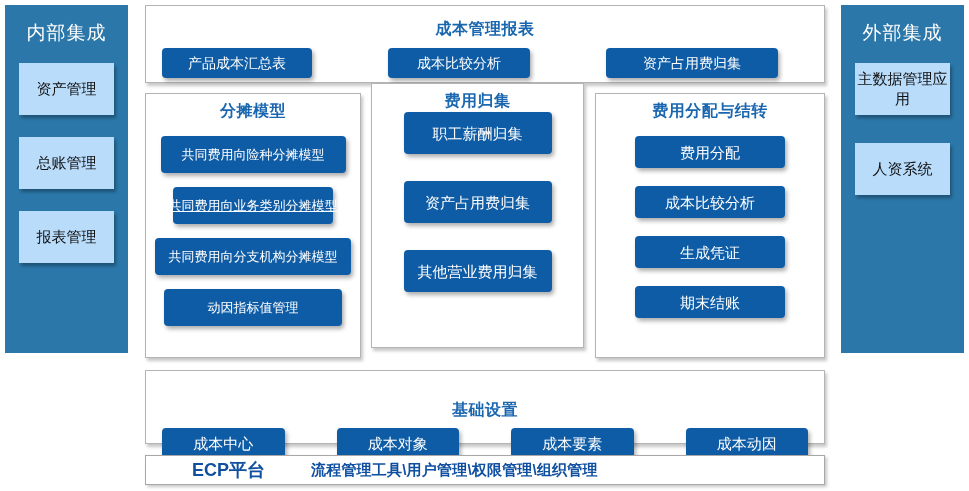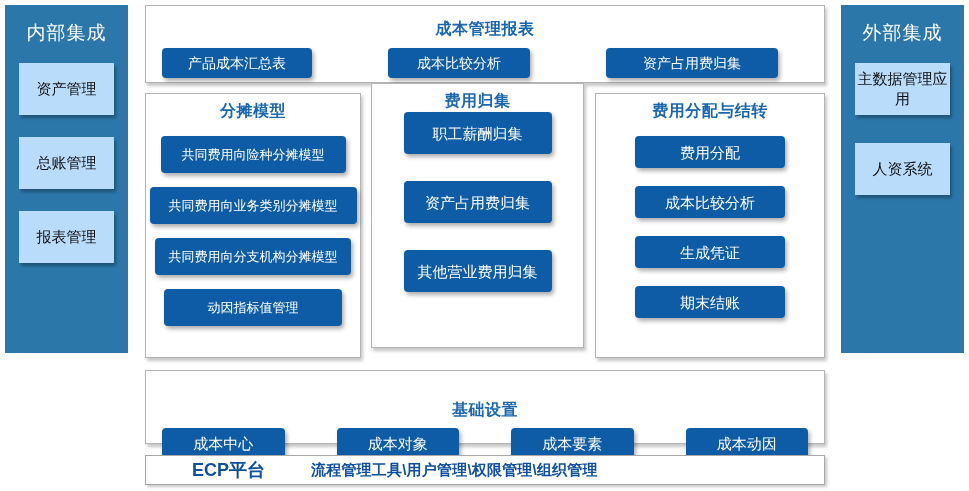--- a/index.html
+++ b/index.html
@@ -128,21 +128,21 @@
     align-items: center;
     width: 100%;
     box-sizing: border-box;
   }
   .panel .panel-title { margin-top: 7px; }
 
   
   #alloc-body { margin-top: 14px; gap: 14px; }
   #alloc-body .bbtn { height: 37px; font-size: 13px; }
   .btn-alloc-0 { width: 185px; }
-  .btn-alloc-1 { width: 207px; }
+  .btn-alloc-1 { width: 160px; text-decoration: underline; }
   .btn-alloc-2 { width: 196px; }
   .btn-alloc-3 { width: 178px; }
 
   
   #collect-body { gap: 27px; }
   #collect-body .bbtn { width: 148px; height: 42px; font-size: 15px; }
 
   
   #dist-body { margin-top: 14px; gap: 18px; }
   #dist-body .bbtn { width: 150px; height: 32px; font-size: 15px; }

